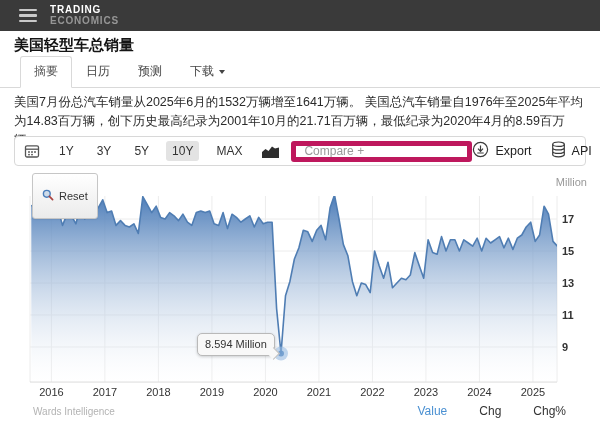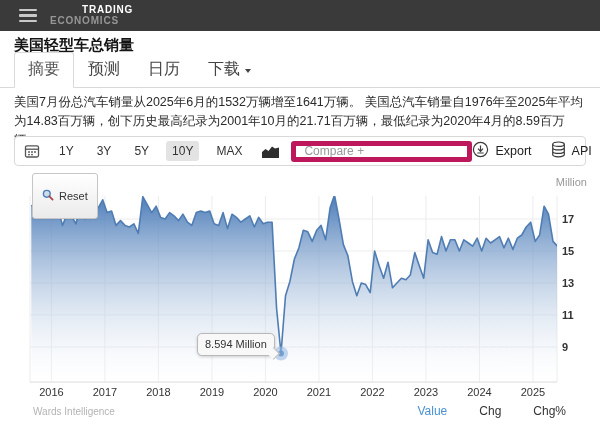--- a/index.html
+++ b/index.html
@@ -5,27 +5,27 @@
   * { margin:0; padding:0; box-sizing:border-box; }
   html,body { background:#fff; }
   body { font-family:"Liberation Sans", sans-serif; }
   .page { position:relative; width:600px; height:438px; background:#fff; overflow:hidden; }
 
   
   .topbar { position:absolute; top:0; left:0; right:0; height:31px; background:#3a3a3a; }
   .hamburger { position:absolute; left:19px; top:9px; width:18px; height:14px; cursor:pointer; }
   .hamburger i { display:block; height:2.4px; background:#c9c9c9; border-radius:1px; margin-bottom:3px; }
   .brand { position:absolute; left:50px; top:5px; font-size:10px; font-weight:bold; letter-spacing:0.8px; line-height:10.5px; }
-  .brand .l1 { color:#ffffff;margin-left:32px; }
+  .brand .l1 { color:#ffffff; }
   .brand .l2 { color:#969696; }
 
   .page-title { position:absolute; top:36px; left:14px; font-size:15px; font-weight:bold; color:#141414; }
 
   
-  .tabs { position:absolute; top:60px; left:0; right:0; height:28px; border-bottom:1px solid #d9d9d9; padding-left:14px; display:flex; align-items:flex-end; font-size:16px; }
+  .tabs { position:absolute; top:60px; left:0; right:0; height:28px; border-bottom:1px solid #d9d9d9; padding-left:20px; display:flex; align-items:flex-end; font-size:12px; }
   .tab { padding:6px 13px 7px; color:#444; cursor:pointer; border:1px solid transparent; margin-bottom:-1px; }
   .tab.active { background:#fff; border-color:#d9d9d9; border-bottom-color:#fff; border-radius:3px 3px 0 0; color:#555; }
   .caret { display:inline-block; width:0; height:0; border-left:3.5px solid transparent; border-right:3.5px solid transparent; border-top:4px solid #444; margin-left:5px; vertical-align:1px; }
 
   .summary { position:absolute; top:93px; left:14px; right:12px; font-size:12.5px; color:#2b2b2b; line-height:19px; }
 
   
   .toolbar { position:absolute; top:136px; left:14px; right:14px; height:30px; border:1px solid #d8d8d8; border-radius:4px; display:flex; align-items:center; font-size:12px; background:#fff; }
   .tb-btn { display:flex; align-items:center; cursor:pointer; }
   .cal-btn { padding:0 9px 0 9px; }
@@ -72,22 +72,22 @@
     <div class="brand">
       <div class="l1">TRADING</div>
       <div class="l2">ECONOMICS</div>
     </div>
   </div>
 
   <div class="page-title">美国轻型车总销量</div>
 
   <div class="tabs">
     <div class="tab active">摘要</div>
+    <div class="tab">日历</div>
     <div class="tab">预测</div>
-    <div class="tab">日历</div>
     <div class="tab"><span>下载</span><span class="caret"></span></div>
   </div>
 
   <div class="summary">美国7月份总汽车销量从2025年6月的1532万辆增至1641万辆。 美国总汽车销量自1976年至2025年平均为14.83百万辆，创下历史最高纪录为2001年10月的21.71百万辆，最低纪录为2020年4月的8.59百万辆。</div>
 
   <div class="toolbar">
     <div class="tb-btn cal-btn">
       <svg width="16" height="16" viewBox="0 0 16 16">
           <rect x="1.5" y="2.8" width="13" height="11.2" rx="1.5" fill="none" stroke="#555" stroke-width="1.3"></rect>
           <line x1="1.5" y1="6.2" x2="14.5" y2="6.2" stroke="#555" stroke-width="1.3"></line>

